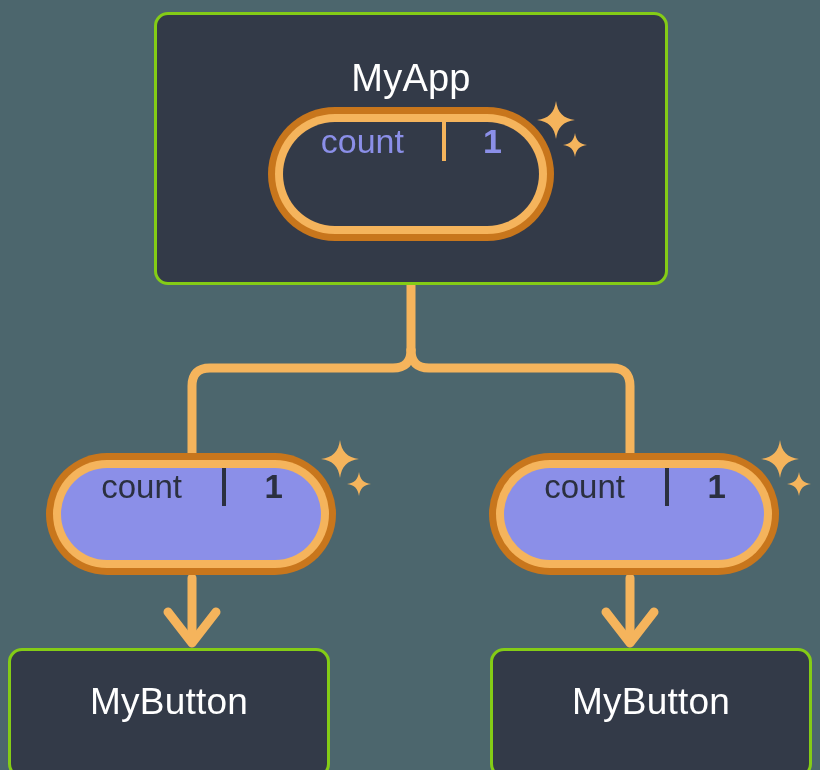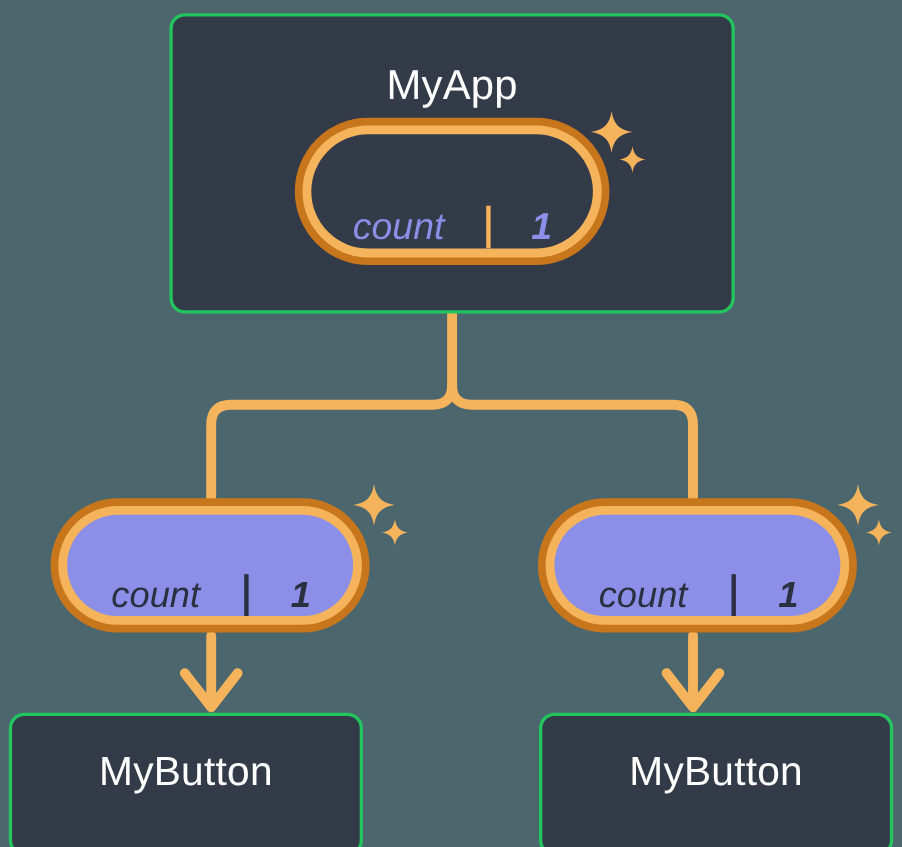--- a/index.html
+++ b/index.html
@@ -26,21 +26,21 @@
     top: 0;
     width: 820px;
     height: 770px;
     pointer-events: none;
   }
 
   
   .card {
     position: absolute;
     background: #333a48;
-    border: 3px solid #22c55e;
+    border: 3px solid #84cc16;
     border-radius: 14px;
     box-sizing: border-box;
   }
   #card-myapp {
     left: 154px;
     top: 12px;
     width: 514px;
     height: 273px;
   }
   #card-mybutton-left {
@@ -89,23 +89,22 @@
     border-radius: 999px;
     background: #f5b45c;           
     padding: 8px;
   }
   .pill-face {
     box-sizing: border-box;
     width: 100%;
     height: 100%;
     border-radius: 999px;
     display: flex;
-    align-items: flex-end;
+    align-items: flex-start;
     overflow: hidden;
-    font-style: italic;
   }
   .pill-cell {
     display: flex;
     align-items: center;
     justify-content: center;
     white-space: nowrap;
   }
   .pill-cell.key {
     flex: 0 0 62%;
     font-size: 34px;

